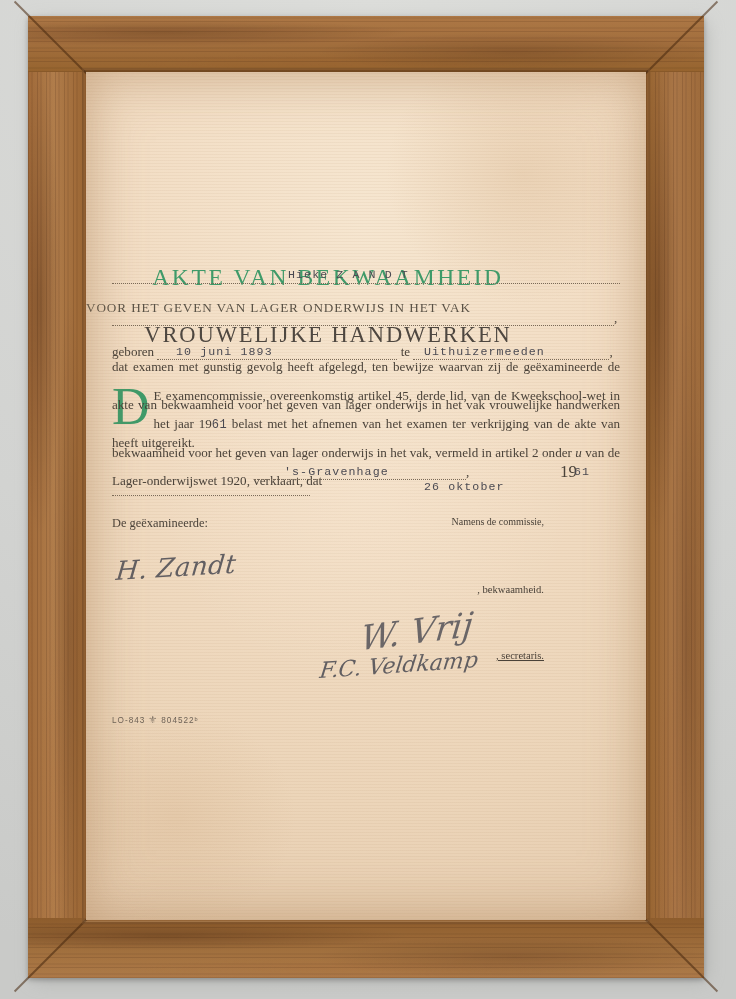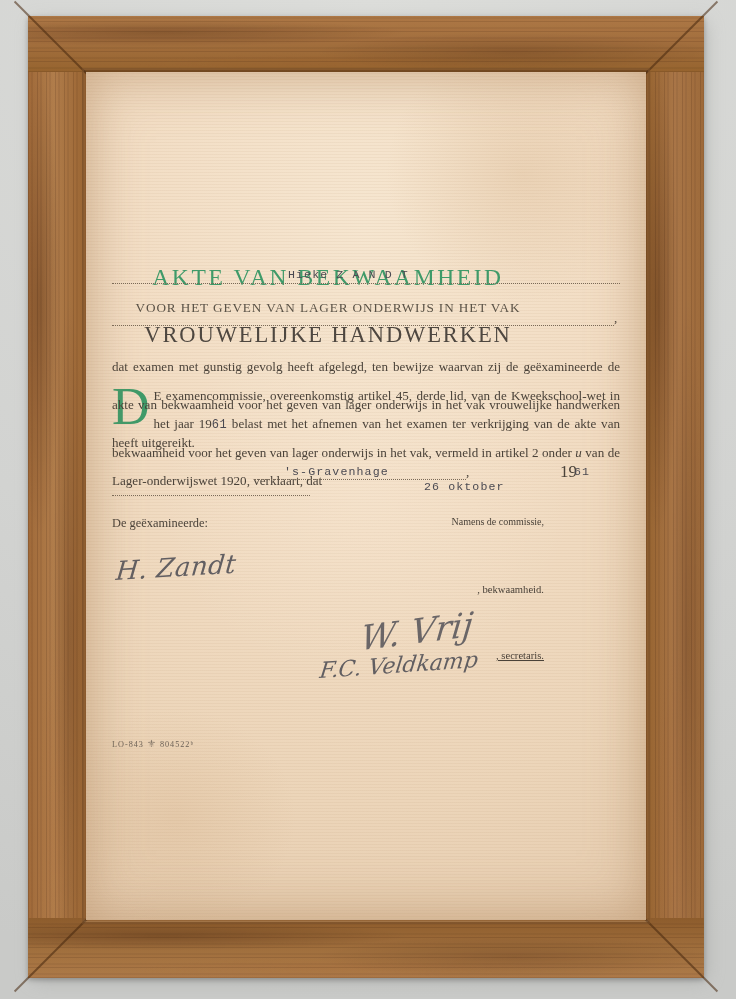--- a/index.html
+++ b/index.html
@@ -100,21 +100,21 @@
 
   
   .doc{position:absolute;left:0;top:0;width:484px;height:848px;}
 
   .title-main{
     position:absolute;left:0;right:0;top:192px;text-align:center;
     color:#3f9a69;font-size:23.5px;letter-spacing:2.6px;
     font-family:"Liberation Serif", serif;
   }
   .title-sub{
-    position:absolute;left:0;right:0;top:228px;text-align:center;
+    position:absolute;left:0;right:0;top:228px;
     color:#5a5246;font-size:13.2px;letter-spacing:.9px;
   }
   .title-subject{
     position:absolute;left:0;right:0;top:250px;text-align:center;
     color:#4e4740;font-size:22.5px;letter-spacing:1.9px;
   }
 
   .body-block{
     position:absolute;left:26px;top:310px;width:508px;
     color:#4a4239;font-size:13.1px;line-height:28px;text-align:justify;
@@ -163,22 +163,22 @@
     transform-origin:left center;opacity:.85;
   }
   .sig-candidate{left:30px;top:484px;font-size:26px;
     transform:rotate(-3.5deg) skewX(-9deg);letter-spacing:.5px;}
   .sig-chair{right:96px;top:546px;font-size:34px;
     transform:rotate(-7deg) skewX(-13deg);opacity:.8;}
   .sig-secretary{right:92px;top:586px;font-size:22px;
     transform:rotate(-4deg) skewX(-11deg);opacity:.85;}
 
   .printer-code{
-    position:absolute;left:26px;top:666px;
-    font-family:Liberation Serif, serif;
+    position:absolute;left:26px;top:642px;
+    font-family:Liberation Sans, sans-serif;
     font-size:8.2px;color:#6d6257;letter-spacing:1px;
   }
   .printer-mark{display:inline-block;margin:0 3px;font-size:10px;opacity:.8;}
 </style>
 </head>
 <body>
 
 <div class="scene">
 
   <div class="frame-shadow"></div>
@@ -225,20 +225,28 @@
 
         <div class="field-row name-rule">
           <span class="dots" style="width:508px;"></span>
           <span class="typed-on-rule" style="left:176px;top:0px;">Hieke  Z A N D T</span>
         </div>
 
         <div class="field-row" style="top:238px;">
           <span class="dots" style="width:502px;"></span><span>,</span>
         </div>
 
+        <div class="field-row" style="top:272px;">
+          <span>geboren</span>
+          <span class="dots" style="width:240px;"></span>
+          <span>te</span>
+          <span class="dots" style="width:196px;"></span><span>,</span>
+          <span class="typed-on-rule" style="left:64px;top:1px;">10  juni  1893</span>
+          <span class="typed-on-rule" style="left:312px;top:1px;">Uithuizermeeden</span>
+        </div>
 
         <div class="closing">dat examen met gunstig gevolg heeft afgelegd, ten bewijze waarvan zij de geëxamineerde de akte van bekwaamheid voor het geven van lager onderwijs in het vak vrouwelijke handwerken heeft uitgereikt.</div>
 
         <div class="field-row" style="top:392px;">
           <span class="dots" style="width:212px;margin-left:142px;"></span><span>,</span>
           <span class="dots" style="width:198px;"></span>
           <span class="typed-on-rule" style="left:172px;top:1px;">'s-Gravenhage</span>
           <span class="typed-on-rule" style="left:312px;top:16px;">26  oktober</span>
           <span style="position:absolute;left:448px;top:-2px;font-size:17px;">19</span>
           <span class="typed-on-rule" style="left:462px;top:1px;">61</span>

